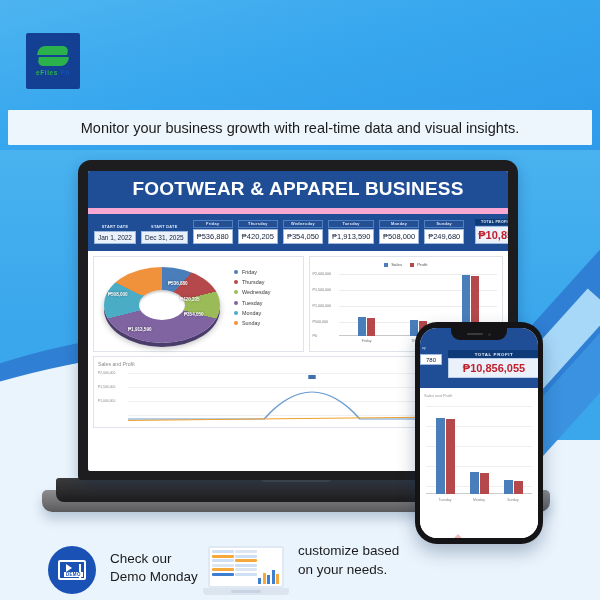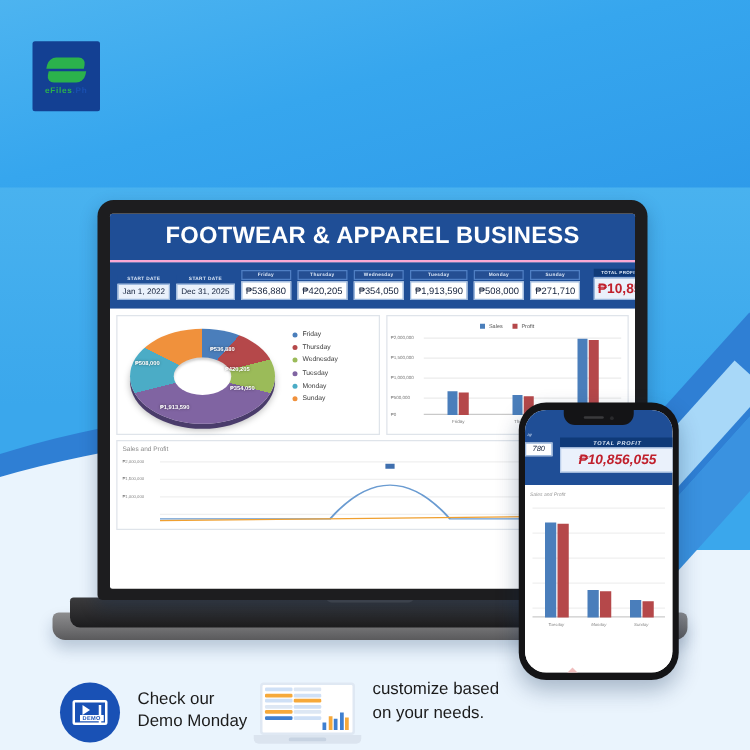--- a/index.html
+++ b/index.html
@@ -99,21 +99,21 @@
     background:linear-gradient(180deg,#8d8d8f 0%,#6f6f71 60%,#5a5a5c 100%);
     border-radius:5px 5px 10px 10px;
     box-shadow:0 7px 12px rgba(10,40,80,.22);
   }
 
   
   .db-title {
     background:#1f4e96; color:#fff; text-align:center;
     font-size:19px; font-weight:bold; letter-spacing:.2px;
     padding:7px 0 8px 0;
-    border-bottom:2px solid #f9a8d4;
+    border-bottom:6px solid #f9a8d4;
   }
   .kpi-strip {
     background:#1f4e96; padding:5px 6px 7px 6px;
     display:flex; align-items:flex-end; gap:5px;
   }
   .kpi { display:flex; flex-direction:column; gap:1px; }
   .kpi-lab {
     background:#1f4e96; color:#dfeaf9; font-size:3.8px; font-weight:bold;
     text-align:center; letter-spacing:.3px; padding:1px 0;
   }
@@ -195,21 +195,20 @@
   .lgrid { position:absolute; left:30px; right:2px; height:1px; background:#f0f0f0; }
   .lytick { position:absolute; left:0; font-size:3.4px; color:#888; transform:translateY(-50%); }
   .trend { position:absolute; left:30px; right:2px; bottom:8px; height:1px; background:#f0a030; transform:rotate(-.6deg); }
 
   
   .phone {
     position:absolute; left:415px; top:322px; width:128px; height:222px;
     background:#141416; border-radius:22px;
     box-shadow:0 8px 18px rgba(10,40,80,.3);
     padding:6px 5px;
-    font-style:italic;
   }
   .pscreen { width:100%; height:100%; background:#fff; border-radius:17px; overflow:hidden; position:relative; }
   .notch {
     position:absolute; left:50%; top:0; transform:translateX(-50%);
     width:56px; height:12px; background:#141416; border-radius:0 0 9px 9px; z-index:5;
     display:flex; align-items:center; justify-content:center; gap:5px;
   }
   .notch .spk { width:16px; height:2.5px; background:#3a3a3c; border-radius:2px; }
   .notch .cam { width:3px; height:3px; background:#2a2a2c; border-radius:50%; }
   .p-head { background:#1f4e96; height:60px; position:relative; padding-top:14px; }
@@ -287,20 +286,23 @@
   <div class="diag diag3"></div>
   <div class="bg-swoosh-a"></div>
   <div class="bg-swoosh-b"></div>
 </div>
 
 <div class="header">
   <div class="logo">
     <div class="logo-e"></div>
     <div class="logo-txt"><span>eFiles</span><span class="ph">.Ph</span></div>
   </div>
+  <div class="subtitle-bar">
+    <span>Monitor your business growth with real-time data and visual insights.</span>
+  </div>
 </div>
 
 <div class="laptop">
   <div class="foot"></div>
   <div class="base"></div>
   <div class="lid">
     <div class="screen">
 
       <div class="db-title">FOOTWEAR &amp; APPAREL BUSINESS</div>
 
@@ -329,21 +331,21 @@
         <div class="kpi day">
           <div class="kpi-lab boxed">Tuesday</div>
           <div class="kpi-val">₱1,913,590</div>
         </div>
         <div class="kpi day">
           <div class="kpi-lab boxed">Monday</div>
           <div class="kpi-val">₱508,000</div>
         </div>
         <div class="kpi day">
           <div class="kpi-lab boxed">Sunday</div>
-          <div class="kpi-val">₱271,710</div>
+          <div class="kpi-val">₱249,680</div>
         </div>
 
         <div class="kpi profit">
           <div class="kpi-lab">TOTAL  PROFIT</div>
           <div class="kpi-val">₱10,85</div>
         </div>
       </div>
 
       <div class="db-body">
 

